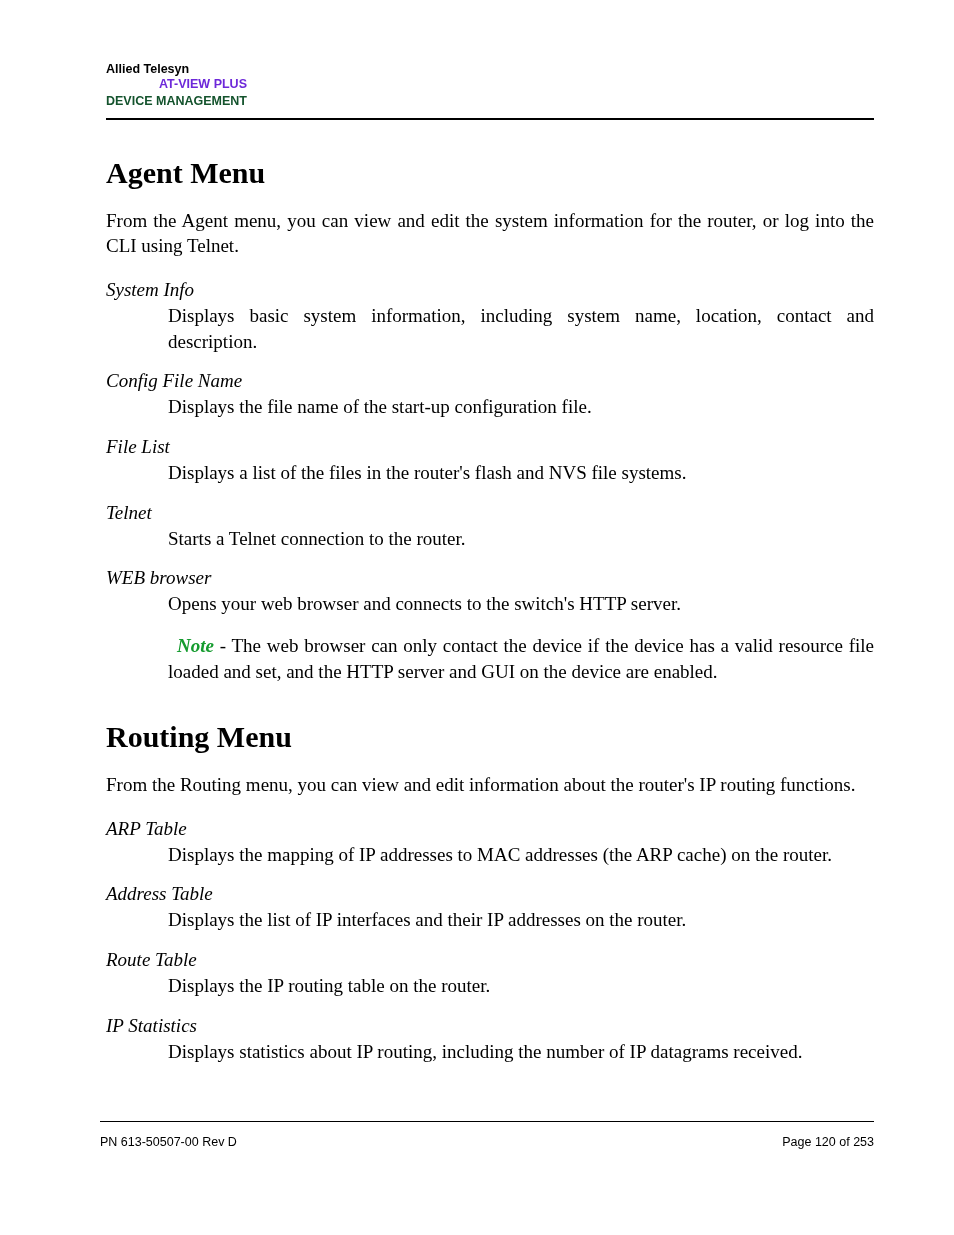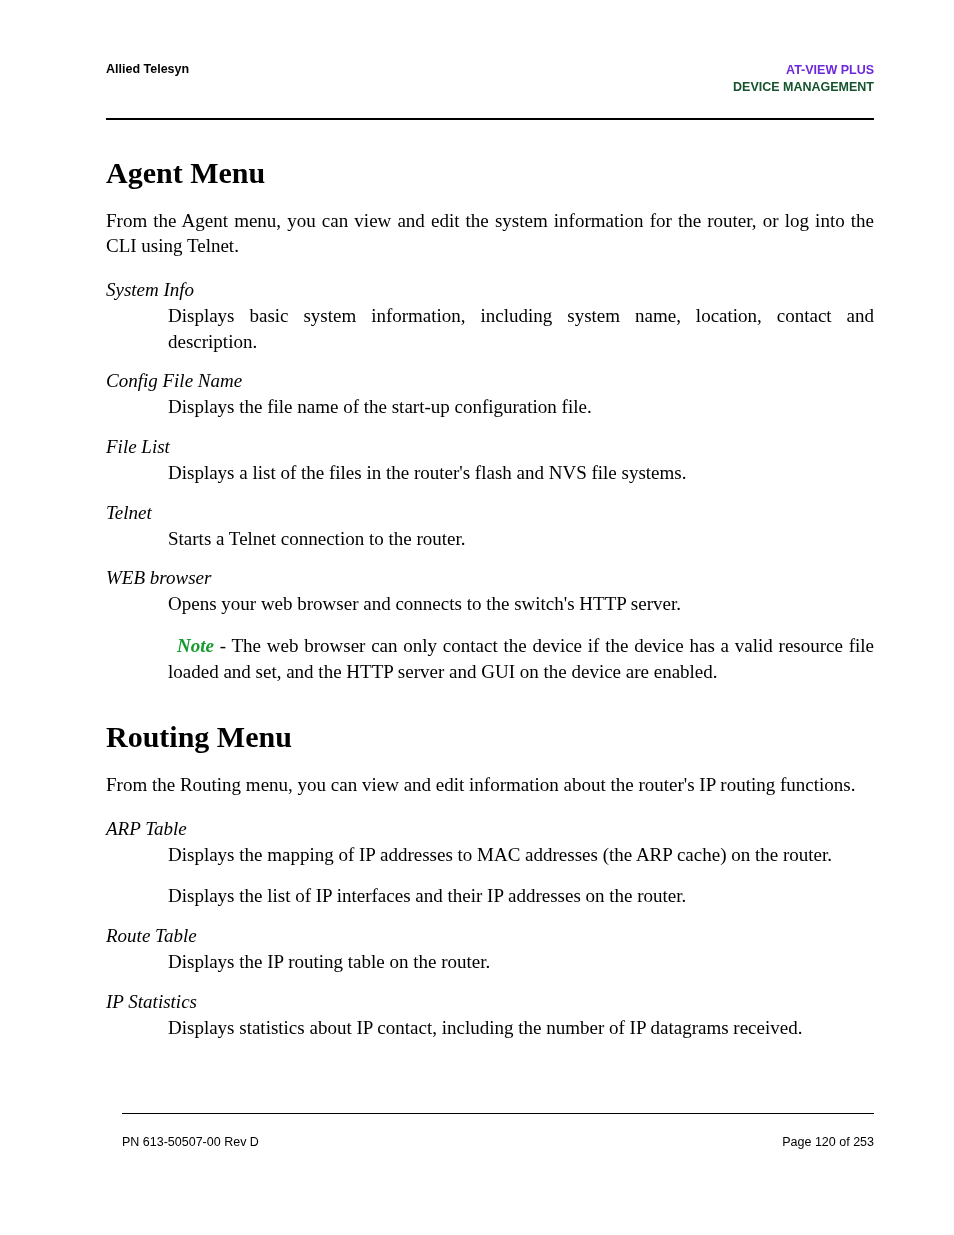--- a/index.html
+++ b/index.html
@@ -19,22 +19,23 @@
     height: 100%;
     position: relative;
   }
   .header {
     display: flex;
     justify-content: space-between;
     align-items: flex-start;
     font-family: Verdana, Arial, sans-serif;
     font-size: 12.5px;
     font-weight: bold;
-    padding-bottom: 22px;
+    padding-bottom: 8px;
     border-bottom: 2px solid #000;
+    flex-direction: column;
   }
   .header-left {
     color: #000;
   }
   .header-right {
     text-align: right;
     line-height: 1.35;
   }
   .header-right .line1 { color: #6d28d9; }
   .header-right .line2 { color: #14532d; }
@@ -72,25 +73,25 @@
     line-height: 1.35;
   }
   .note-label {
     font-style: italic;
     font-weight: bold;
     color: #149b2e;
     margin-left: 9px;
   }
   .footer {
     position: absolute;
-    left: 122px;
+    left: 100px;
     right: 80px;
     bottom: 86px;
     border-top: 1px solid #000;
-    padding-top: 21px;
+    padding-top: 13px;
     display: flex;
     justify-content: space-between;
     font-family: Verdana, Arial, sans-serif;
     font-size: 12.5px;
   }
 </style>
 </head>
 <body>
 
 <div class="page">
@@ -131,29 +132,30 @@
   </div>
 
   <h1 class="section-heading">Routing Menu</h1>
   <p class="body-text">From the Routing menu, you can view and edit information about the router's IP routing functions.</p>
 
   <div class="entry">
     <div class="entry-term">ARP Table</div>
     <div class="entry-desc">Displays the mapping of IP addresses to MAC addresses (the ARP cache) on the router.</div>
   </div>
   <div class="entry">
+    <div class="entry-term">Address Table</div>
     <div class="entry-desc">Displays the list of IP interfaces and their IP addresses on the router.</div>
   </div>
   <div class="entry">
     <div class="entry-term">Route Table</div>
     <div class="entry-desc">Displays the IP routing table on the router.</div>
   </div>
   <div class="entry">
     <div class="entry-term">IP Statistics</div>
-    <div class="entry-desc">Displays statistics about IP contact, including the number of IP datagrams received.</div>
+    <div class="entry-desc">Displays statistics about IP routing, including the number of IP datagrams received.</div>
   </div>
 
   <div class="footer">
     <div>PN 613-50507-00 Rev D</div>
     <div>Page 120 of 253</div>
   </div>
 
 </div>
 
 </body></html>

